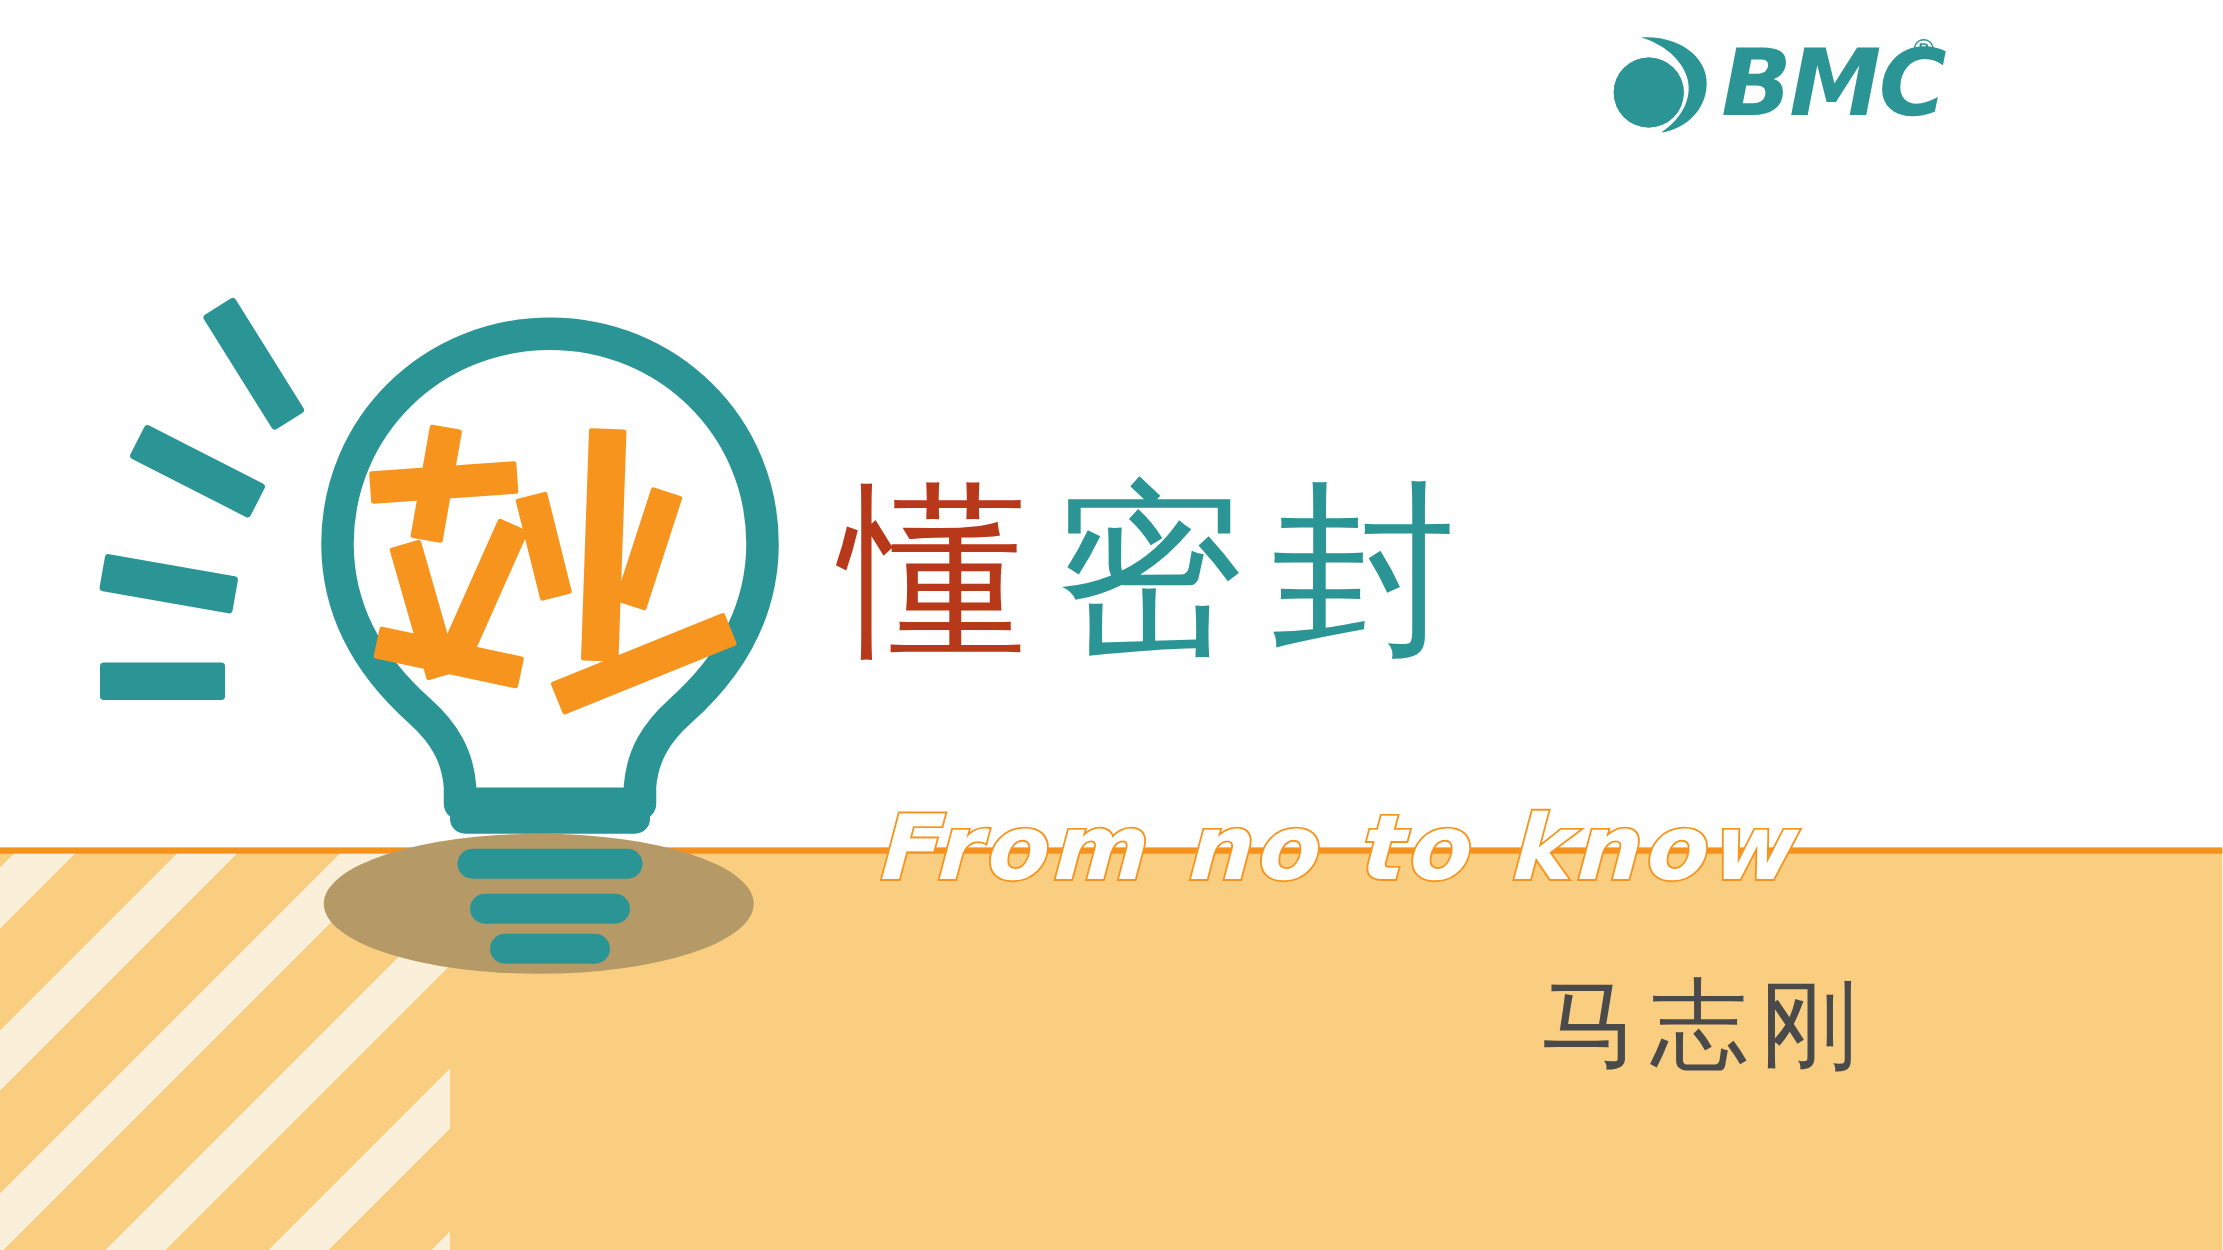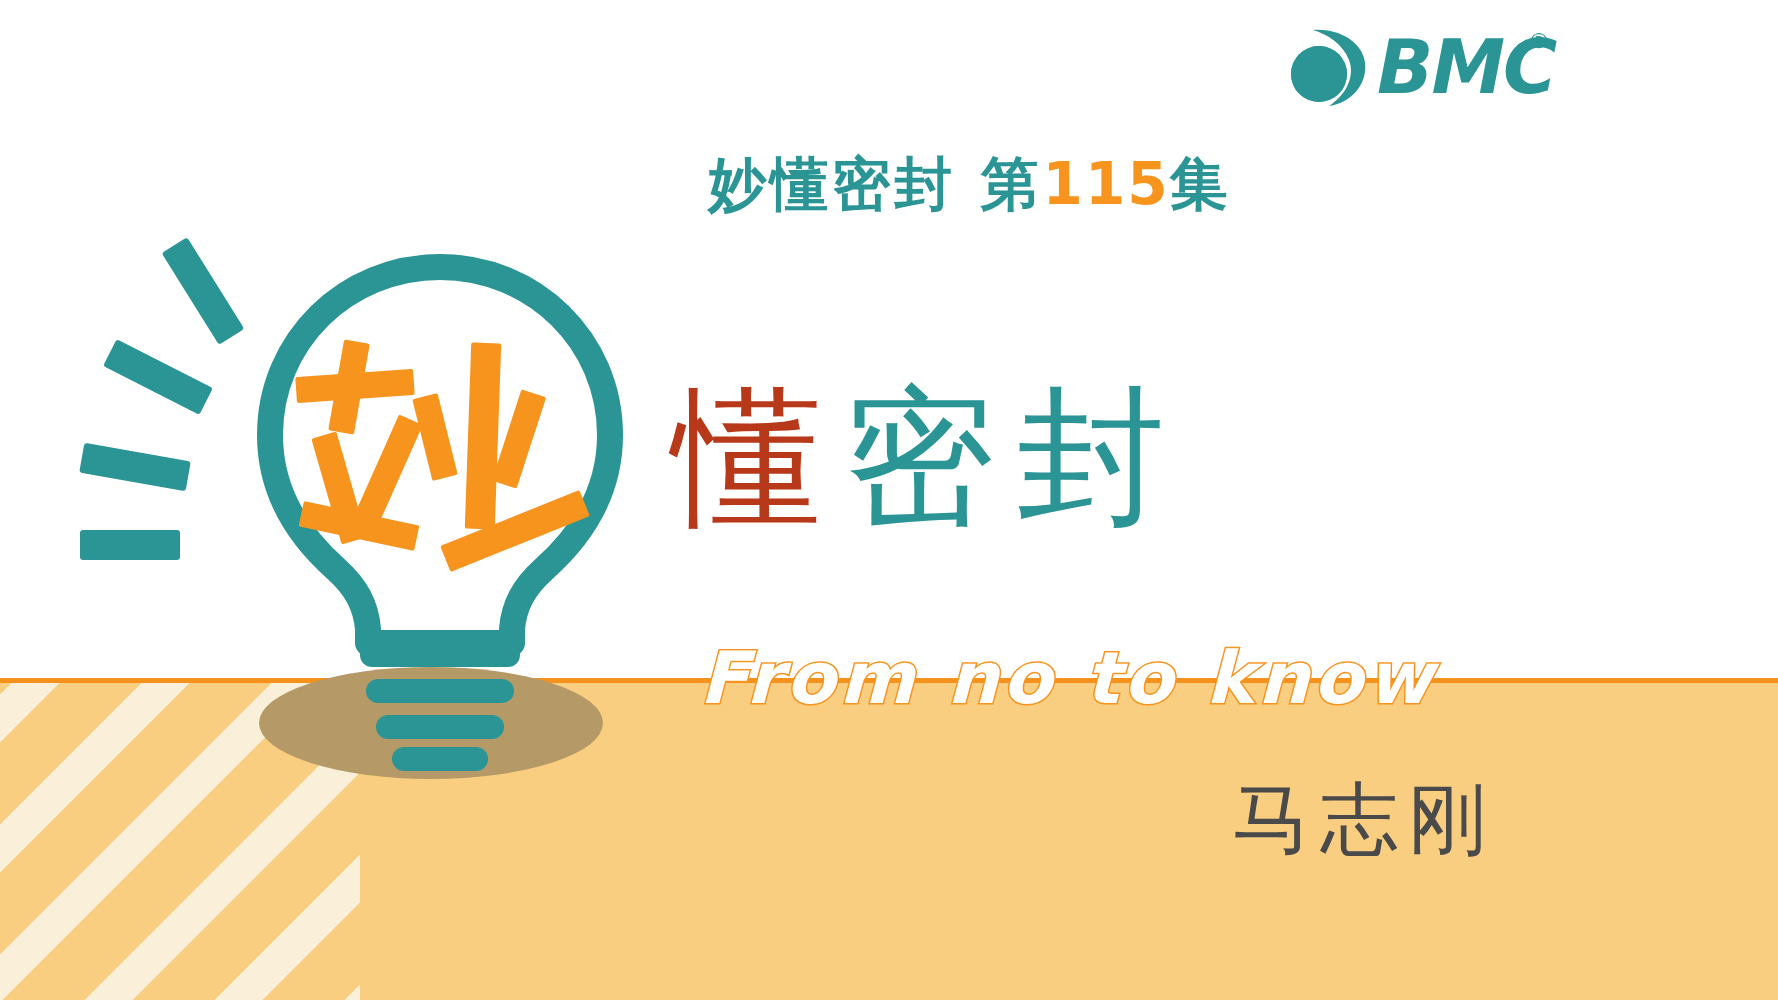--- a/index.html
+++ b/index.html
@@ -104,21 +104,20 @@
         <path d="M28 8 C60 6 84 26 80 50 C77 70 60 82 44 84 C62 72 70 54 64 38 C58 22 42 12 28 8 Z" fill="#2B9596"></path>
         <circle cx="34" cy="52" r="28" fill="#2B9596"></circle>
         <path d="M34 24 a28 28 0 0 1 0 56 a28 28 0 0 1 0 -56 Z" fill="#2B9596"></path>
       </svg>
     </div>
     <div class="bmc-word">BMC</div>
     <div class="bmc-reg">®</div>
   </div>
 
   <div class="title-block">
-    <div class="title-line1"><span>妙懂密封  第</span><span class="ep-num">115</span><span>集</span></div>
   </div>
 
   <div class="headline"><span class="c-red">懂</span><span class="c-teal">密封</span></div>
 
   <div class="tagline">From no to know</div>
 
   <div class="author">马志刚</div>
 
   <div class="bulb">
     <svg viewBox="0 0 580 560" xmlns="http://www.w3.org/2000/svg">

